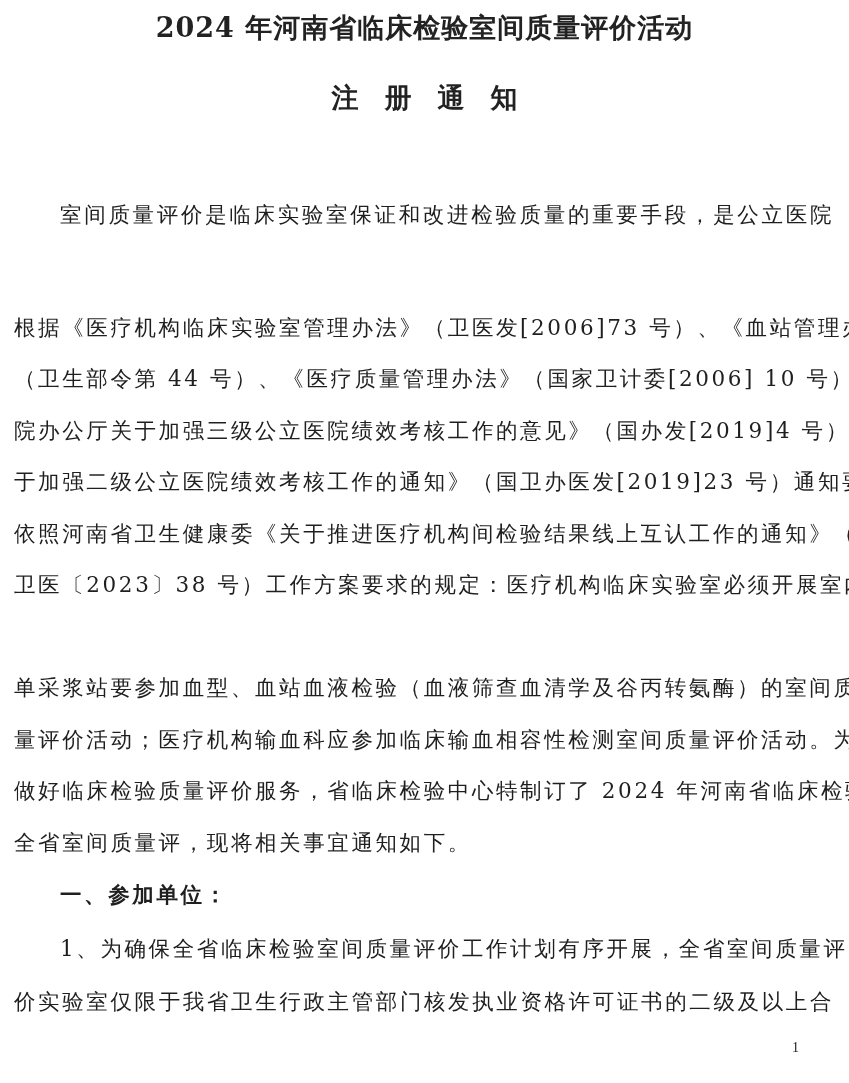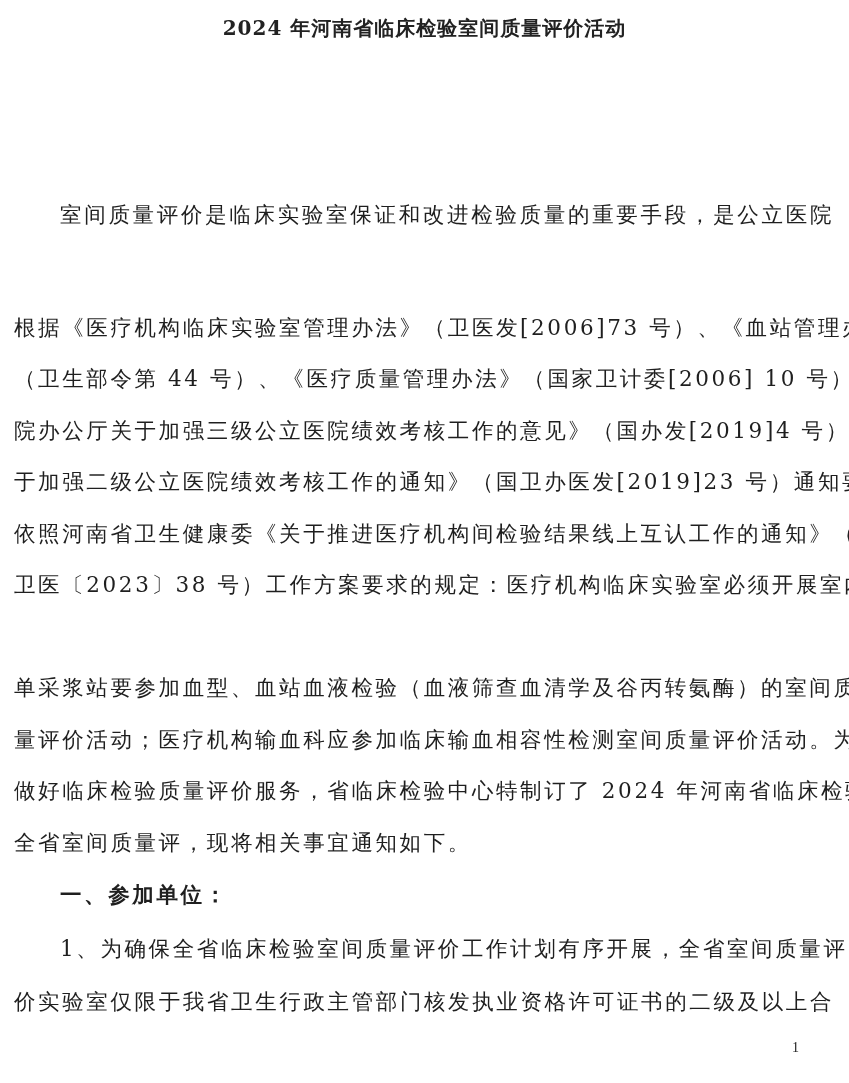--- a/index.html
+++ b/index.html
@@ -19,21 +19,21 @@
     position: absolute;
     left: 0; top: 0;
     width: 849px;
     height: 1083px;
   }
   .title {
     position: absolute;
     left: 0;
     width: 849px;
     text-align: center;
-    font-size: 20px;
+    font-size: 27px;
     font-weight: bold;
     letter-spacing: 1px;
     top: 10px;
     line-height: 36px;
     color: #222;
   }
   .subtitle {
     position: absolute;
     left: 0;
     width: 849px;
@@ -71,20 +71,21 @@
     font-family: "Liberation Serif", serif;
     color: #222;
   }
 </style>
 </head>
 <body>
 
 <div class="page">
 
   <div class="title">2024 年河南省临床检验室间质量评价活动</div>
+  <div class="subtitle">注册通知</div>
 
 
   <div class="line indent justify" style="top:200px;">室间质量评价是临床实验室保证和改进检验质量的重要手段，是公立医院</div>
   <div class="line justify" style="top:313px;">根据《医疗机构临床实验室管理办法》（卫医发[2006]73 号）、《血站管理办法》</div>
   <div class="line justify" style="top:364px;">（卫生部令第 44 号）、《医疗质量管理办法》（国家卫计委[2006] 10 号）、《国务</div>
   <div class="line justify" style="top:416px;">院办公厅关于加强三级公立医院绩效考核工作的意见》（国办发[2019]4 号）、《关</div>
   <div class="line justify" style="top:467px;">于加强二级公立医院绩效考核工作的通知》（国卫办医发[2019]23 号）通知要求，</div>
   <div class="line justify" style="top:519px;">依照河南省卫生健康委《关于推进医疗机构间检验结果线上互认工作的通知》（豫</div>
   <div class="line justify" style="top:570px;">卫医〔2023〕38 号）工作方案要求的规定：医疗机构临床实验室必须开展室内质</div>
   <div class="line justify" style="top:725px;">量评价活动；医疗机构输血科应参加临床输血相容性检测室间质量评价活动。为</div>

